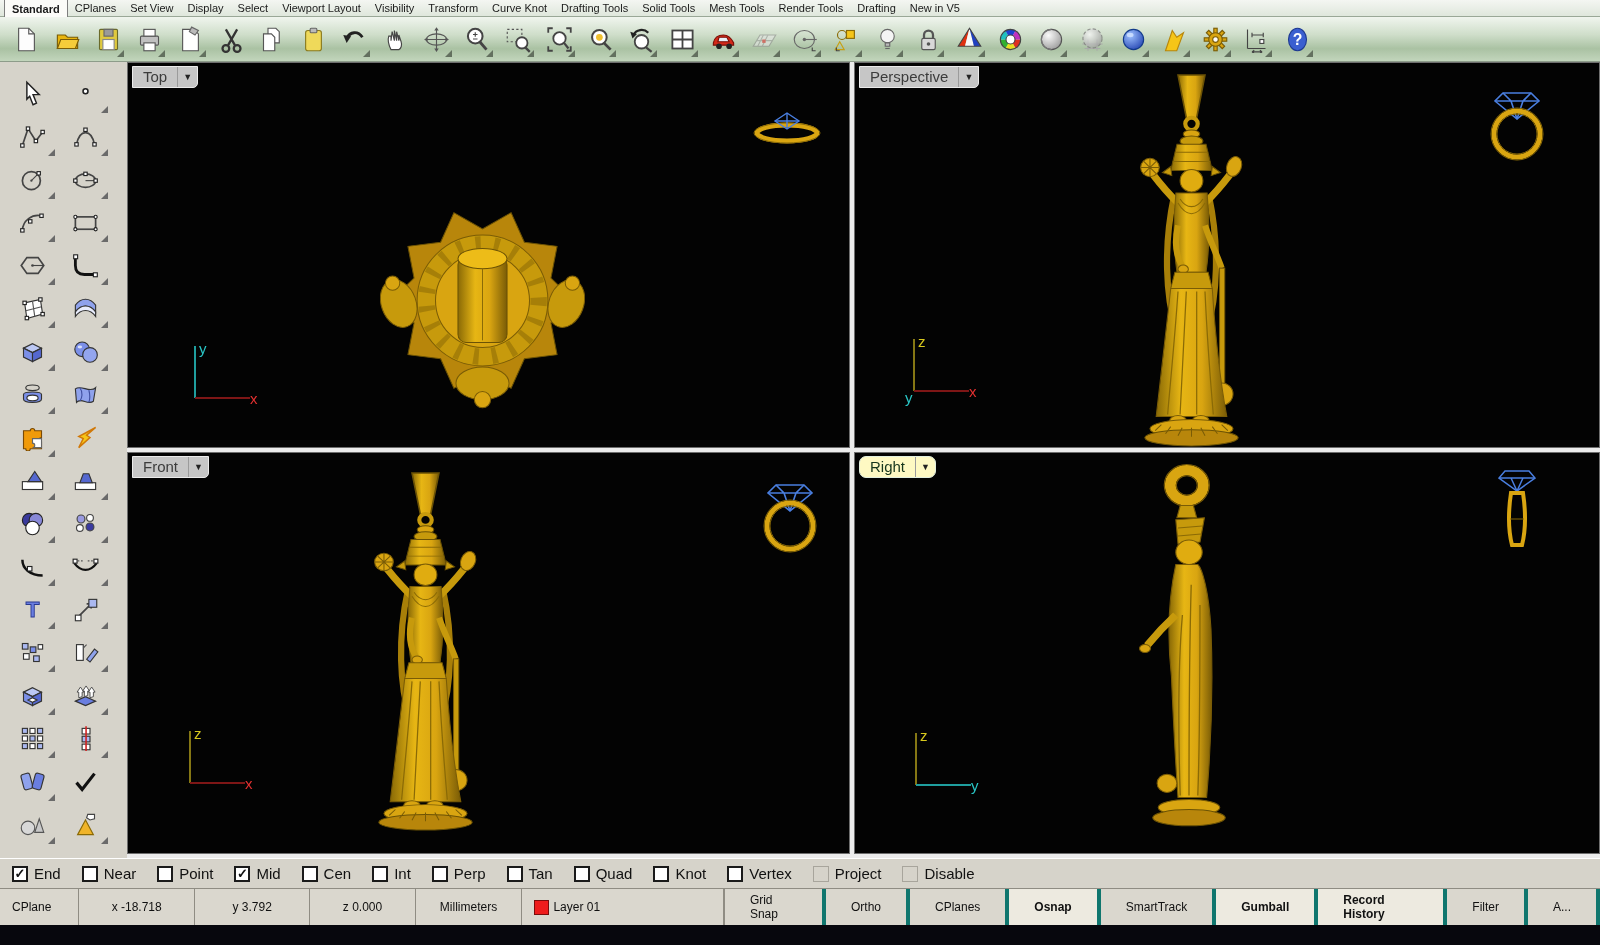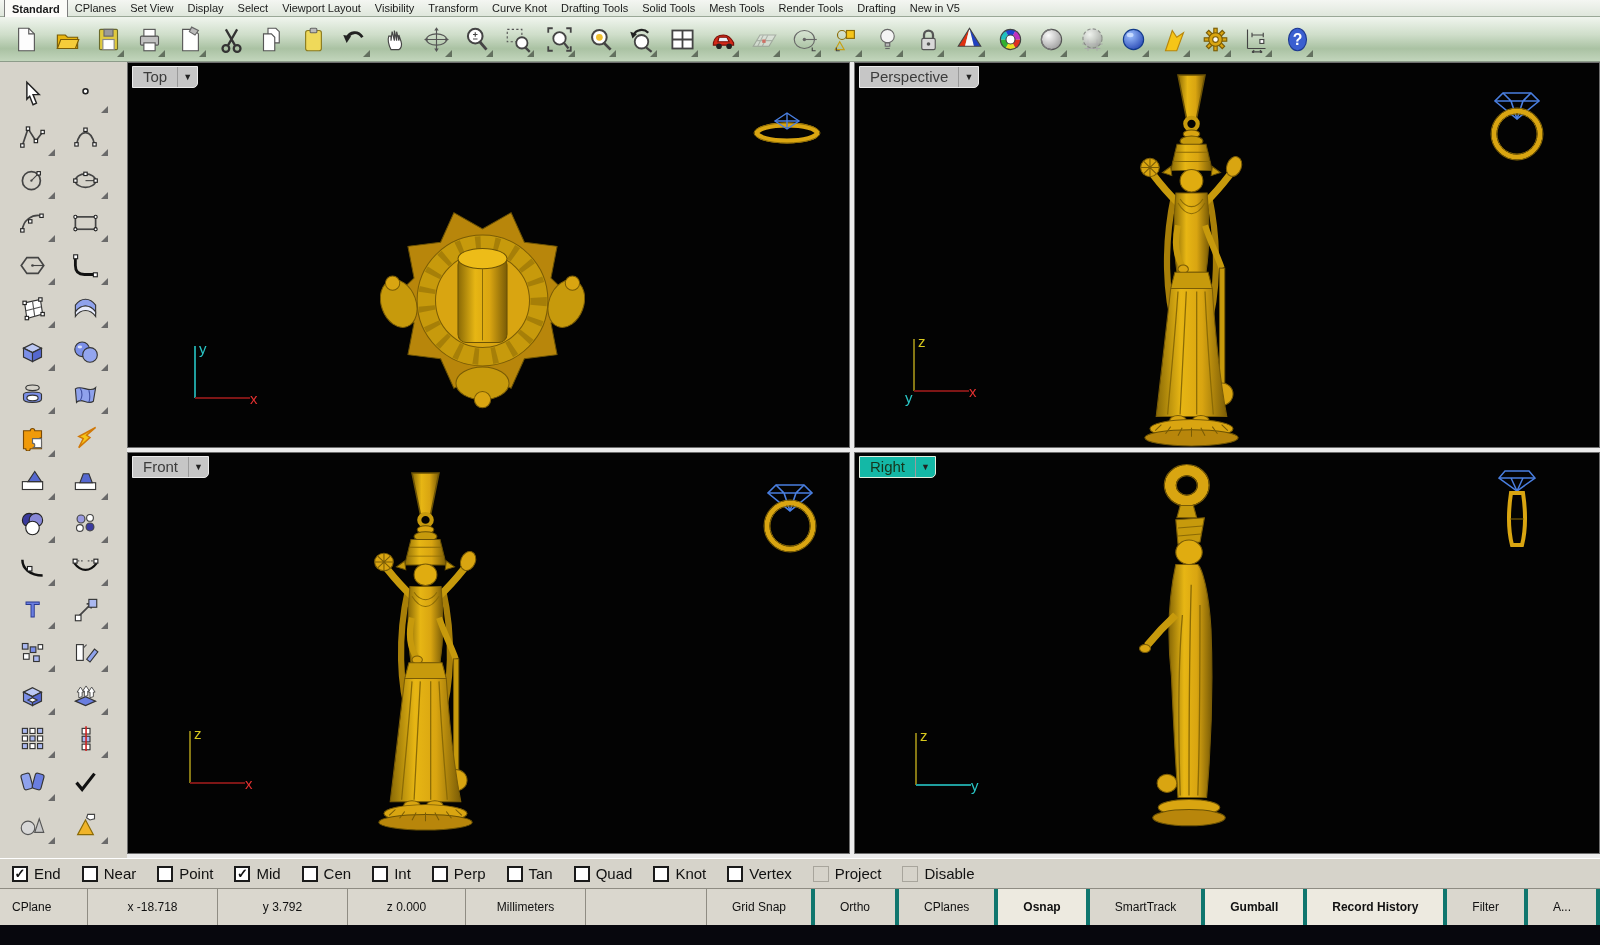--- a/index.html
+++ b/index.html
@@ -32,21 +32,21 @@
   .vpzone{position:absolute;left:127px;top:0;width:1473px;height:796px;
     background:#ececec;display:grid;
     grid-template-columns:723px 746px;grid-template-rows:386px 402px;gap:4px;}
   .vp{position:relative;background:#030303;border:1px solid #6e6e6e;overflow:hidden;}
   .vp-label{position:absolute;top:3px;left:4px;display:flex;align-items:stretch;
     background:#c6c6c6;border:1px solid #ebebeb;border-radius:0 0 5px 0;
     color:#3c3c3c;font-size:15px;z-index:5;}
   .vp-label-text{padding:1px 10px 2px;}
   .vp-label-arrow{border-left:1px solid #9b9b9b;padding:0 5px;font-size:9px;
     display:flex;align-items:center;color:#222;}
-  .vp-label.active{background:#14b8a6;border-color:#e2efdf;color:#16361c;}
+  .vp-label.active{background:#fef9c3;border-color:#e2efdf;color:#16361c;border-radius:7px;}
   .model,.ring,.axis{position:absolute;}
   
   .osnapbar{position:absolute;left:0;top:858px;width:1600px;height:30px;background:#d6d3ca;
     border-top:1px solid #fff;display:flex;align-items:center;font-size:15px;padding-left:12px;}
   .osnap-item{display:flex;align-items:center;margin-right:21px;}
   .cb{width:16px;height:16px;background:#fff;border:2px solid #1a1a1a;margin-right:6px;
     display:flex;align-items:center;justify-content:center;font-size:13px;font-weight:bold;}
   .cb .ck{visibility:hidden;}
   .osnap-item.checked .cb .ck{visibility:visible;}
   .osnap-item.dis .cb{background:#d6d3ca;border:1px solid #a8a59c;}
@@ -875,20 +875,24 @@
       <span>Disable</span>
     </span>
 </div>
 
 <div class="statusbar">
   <div class="scell left" style="width:88px">CPlane</div>
   <div class="scell" style="width:130px">x -18.718</div>
   <div class="scell" style="width:130px">y 3.792</div>
   <div class="scell" style="width:118px">z 0.000</div>
   <div class="scell" style="width:120px">Millimeters</div>
+  <div class="scell left" style="width:228px">
+    <span class="swatch"></span>
+    <span>Layer 01</span>
+  </div>
   <div class="spacer"></div>
   <div class="pane">
       <span>Grid Snap</span>
     </div>
   <div class="pane">
       <span>Ortho</span>
     </div>
   <div class="pane">
       <span>CPlanes</span>
     </div>

